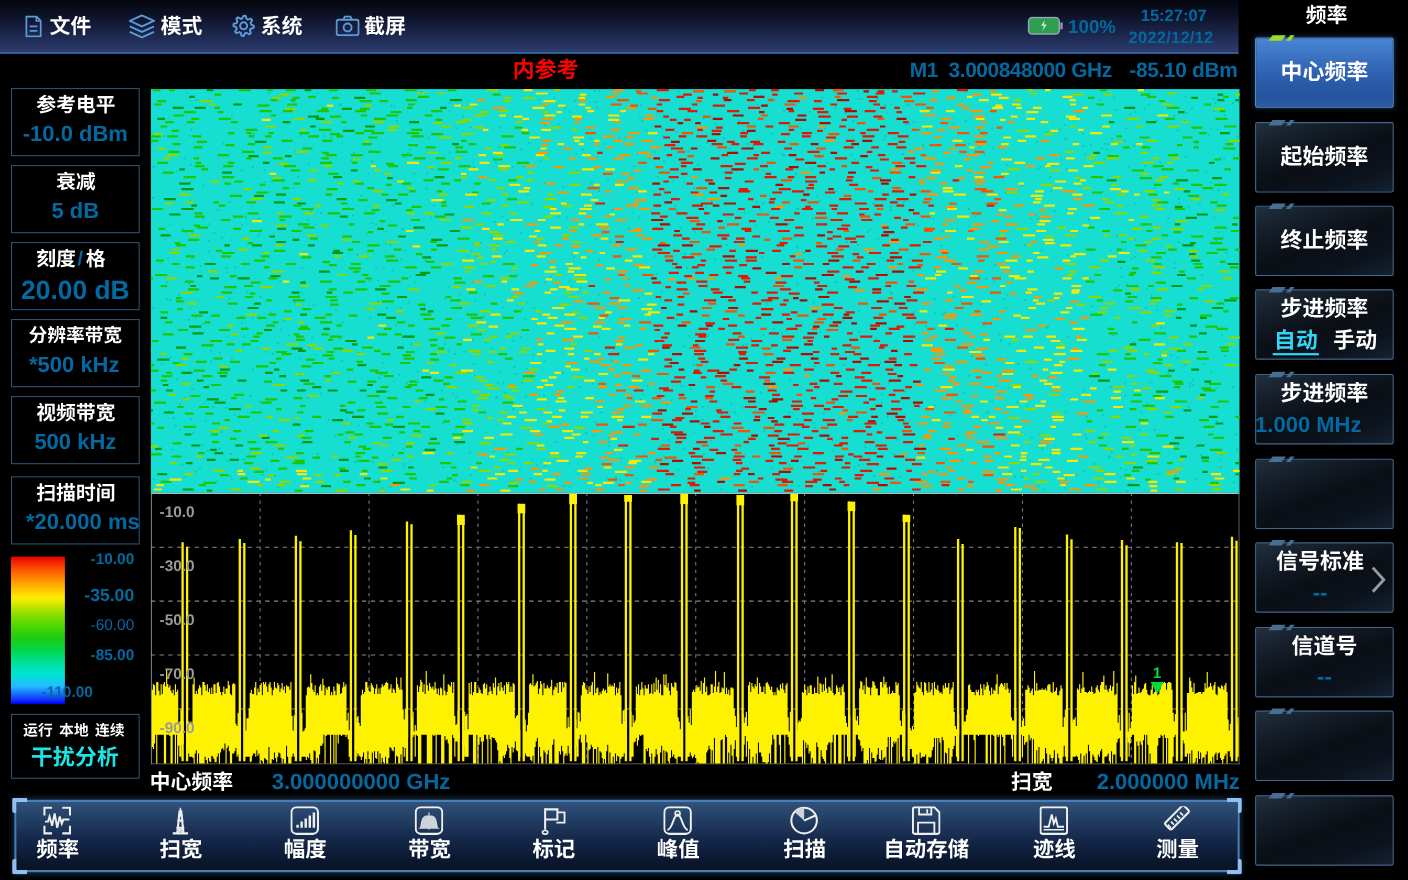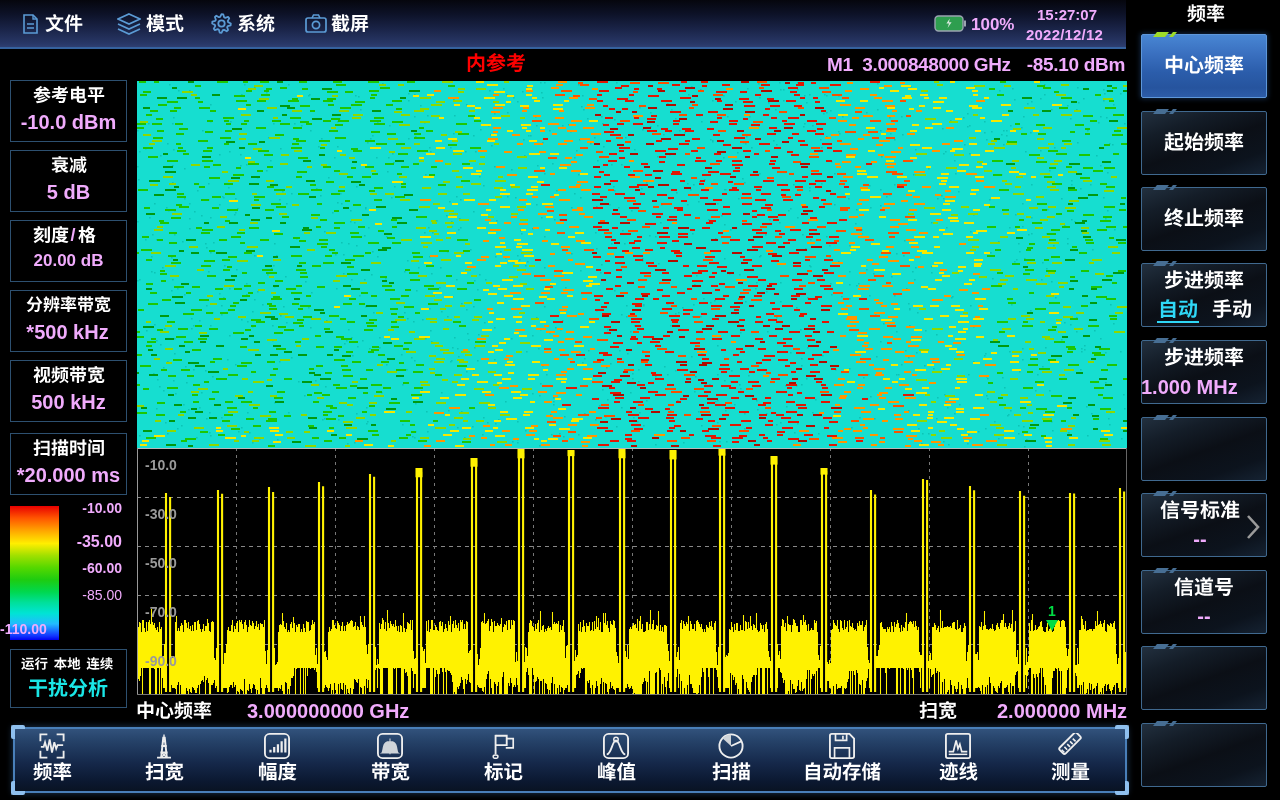--- a/index.html
+++ b/index.html
@@ -1,16 +1,16 @@
 <!DOCTYPE html>
 <html><head><meta charset="utf-8"><style>
 *{margin:0;padding:0;box-sizing:border-box}
 html,body{width:1280px;height:800px;background:#000;overflow:hidden}
 #root{position:relative;width:1280px;height:800px;background:#000;
- font-family:"Liberation Sans",sans-serif;font-weight:bold;color:#f0abfc}
+ font-family:"Liberation Sans",sans-serif;font-weight:bold;color:#0369a1}
 .abs{position:absolute}
 .cjk{position:absolute;display:block}
 .lat{position:absolute;white-space:nowrap}
 .pbox{position:absolute;left:10px;width:117px;height:62px;border:1px solid #2d5070;
  background:#000;text-align:center}
 .sbtn{position:absolute;left:1141px;width:126px;height:64px;border:1px solid #40698f;border-radius:2px;
  background:linear-gradient(160deg,#22303f 0%,#141d28 25%,#0b0f16 52%,#0c131d 78%,#152232 100%)}
 .sbtn .sl1,.sbtn .sl2{position:absolute;top:-3px;height:5px;background:#476e93;transform:skewX(-38deg)}
 .sbtn .sl1{left:13px;width:12px}
 .sbtn .sl2{left:29px;width:4px}
@@ -104,21 +104,21 @@
         <use href="#g523b" x="0"></use>
         <use href="#g5ea6" x="1000"></use>
       </g>
     </svg>
     <div class="lat" style="left:70.5px;top:225px;font-size:18px">/</div>
     <svg class="cjk " style="left:77.5px;top:226px" width="18" height="19.44" viewBox="0 0 18 19.44">
       <g fill="#fff" transform="translate(0,15.48) scale(0.018)">
         <use href="#g683c" x="0"></use>
       </g>
     </svg>
-    <div class="lat" style="left:10px;top:251px;width:117px;text-align:center;font-size:17px">20.00 dB</div>
+    <div class="lat" style="left:10px;top:251px;width:117px;text-align:center;font-size:24px">20.00 dB</div>
 <div class="pbox" style="top:290px"></div>
     <svg class="cjk " style="left:26px;top:296px" width="85" height="18.36" viewBox="0 0 85 18.36">
       <g fill="#fff" transform="translate(0,14.62) scale(0.017)">
         <use href="#g5206" x="0"></use>
         <use href="#g8fa8" x="1000"></use>
         <use href="#g7387" x="2000"></use>
         <use href="#g5e26" x="3000"></use>
         <use href="#g5bbd" x="4000"></use>
       </g>
     </svg>
@@ -135,27 +135,27 @@
     <div class="lat" style="left:10px;top:391px;width:117px;text-align:center;font-size:20px">500 kHz</div>
 <div class="pbox" style="top:433px"></div>
     <svg class="cjk " style="left:32.5px;top:439px" width="72" height="19.44" viewBox="0 0 72 19.44">
       <g fill="#fff" transform="translate(0,15.48) scale(0.018)">
         <use href="#g626b" x="0"></use>
         <use href="#g63cf" x="1000"></use>
         <use href="#g65f6" x="2000"></use>
         <use href="#g95f4" x="3000"></use>
       </g>
     </svg>
-    <div class="lat" style="left:10px;top:464px;width:117px;text-align:center;font-size:20px">*20.000 ms</div>
+    <div class="lat" style="left:10px;top:464px;width:117px;text-align:right;font-size:20px">*20.000 ms</div>
 <div class="abs" style="left:10px;top:506px;width:49px;height:134px;background:linear-gradient(180deg,#e80000 0%,#ff5500 9%,#ffaa00 19%,#ffee00 28%,#a0e000 37%,#55d800 46%,#1ecc10 55%,#00d84e 64%,#00e09a 72%,#00e4d4 80%,#22bbff 88%,#1133ff 97%,#0000ee 100%)"></div>
 <div class="lat" style="left:0;top:500px;width:122px;text-align:right;font-size:14px;font-weight:bold">-10.00</div>
 <div class="lat" style="left:0;top:533px;width:122px;text-align:right;font-size:16px;font-weight:bold">-35.00</div>
-<div class="lat" style="left:0;top:560px;width:122px;text-align:right;font-size:14px;font-weight:bold">-60.00</div>
-<div class="lat" style="left:0;top:587px;width:122px;text-align:right;font-size:14px;font-weight:normal">-85.00</div>
-<div class="lat" style="left:0;top:621px;width:122px;text-align:left;font-size:14px;font-weight:bold">-110.00</div>
+<div class="lat" style="left:0;top:560px;width:122px;text-align:right;font-size:14px;font-weight:normal">-60.00</div>
+<div class="lat" style="left:0;top:587px;width:122px;text-align:right;font-size:14px;font-weight:bold">-85.00</div>
+<div class="lat" style="left:0;top:621px;width:122px;text-align:center;font-size:14px;font-weight:bold">-110.00</div>
 <div class="pbox" style="top:649px;height:59px"></div>
 <svg class="cjk " style="left:21px;top:657px" width="92.34" height="14.58" viewBox="0 0 92.34 14.58">
       <g fill="#fff" transform="translate(0,11.61) scale(0.0135)">
         <use href="#g8fd0" x="0"></use>
         <use href="#g884c" x="1000"></use>
         <use href="#g672c" x="2420"></use>
         <use href="#g5730" x="3420"></use>
         <use href="#g8fde" x="4840"></use>
         <use href="#g7eed" x="5840"></use>
       </g>

